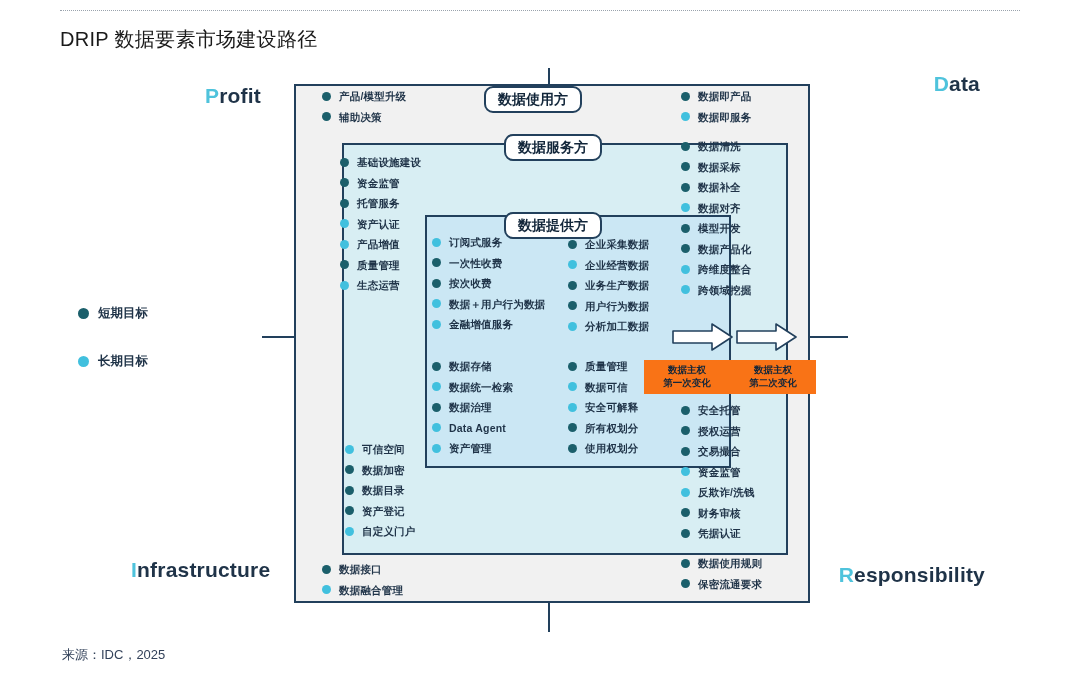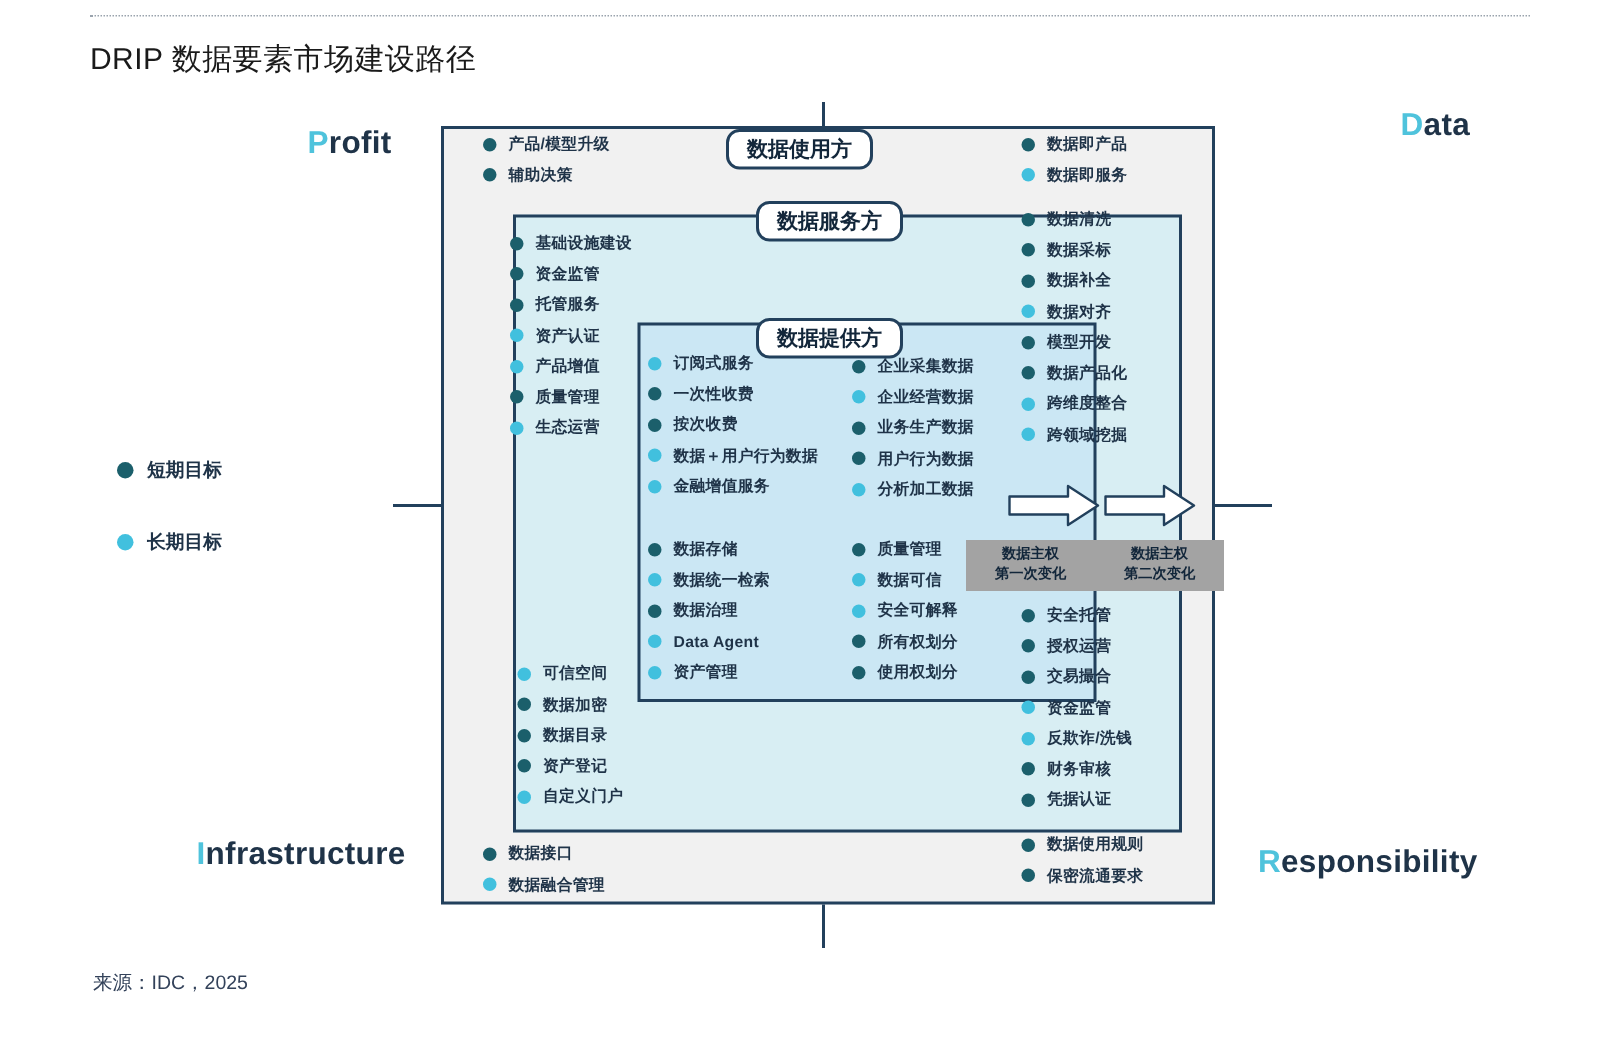--- a/index.html
+++ b/index.html
@@ -91,21 +91,21 @@
   #l-infra           {left:322px;top:564px;}
   #l-resp            {left:681px;top:558px;}
 
   
   .arrow{position:absolute;z-index:7;}
   #arrow1{left:672px;top:322px;}
   #arrow2{left:736px;top:322px;}
 
   
   .callout{
-    position:absolute;box-sizing:border-box;background:#a3a3a3;
+    position:absolute;box-sizing:border-box;background:#f97316;
     font-size:9.5px;font-weight:bold;color:#12263a;text-align:center;
     line-height:1.35;padding:4px 6px;z-index:8;white-space:nowrap;
   }
   #callout1{left:644px;top:360px;width:86px;}
   #callout2{left:730px;top:360px;width:86px;}
 </style>
 </head>
 <body>
 
 <div class="top-rule"></div>

